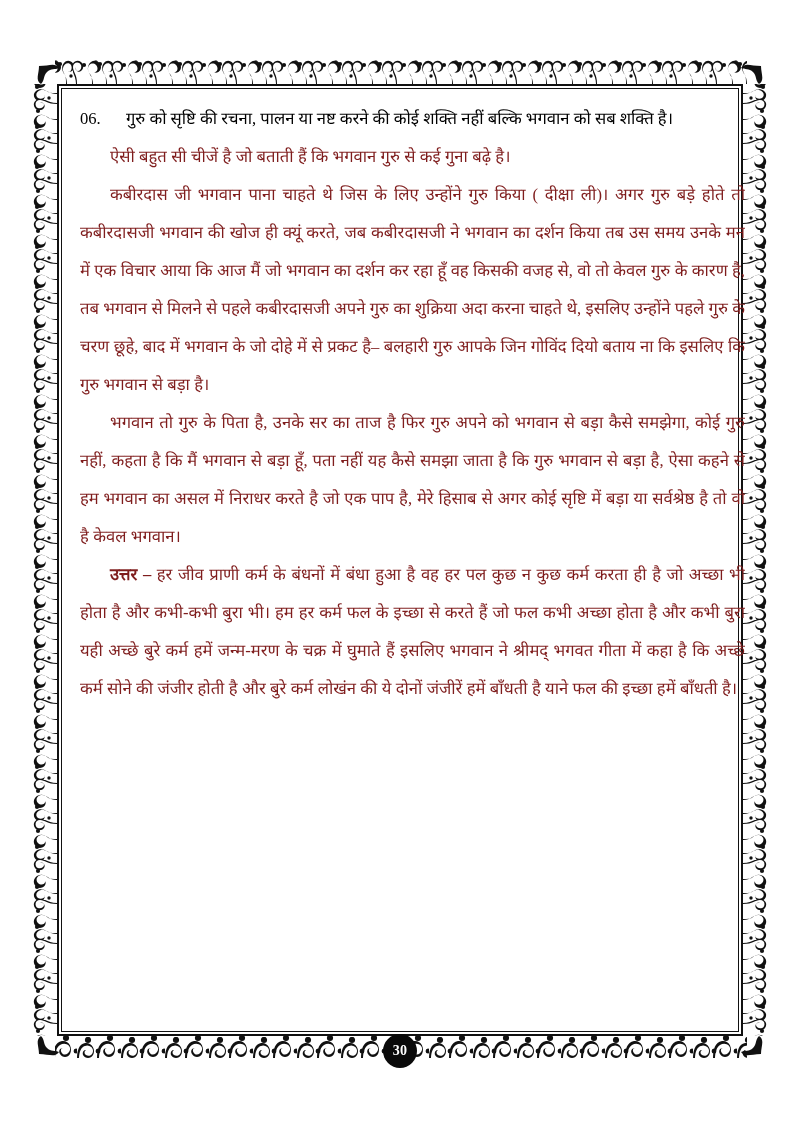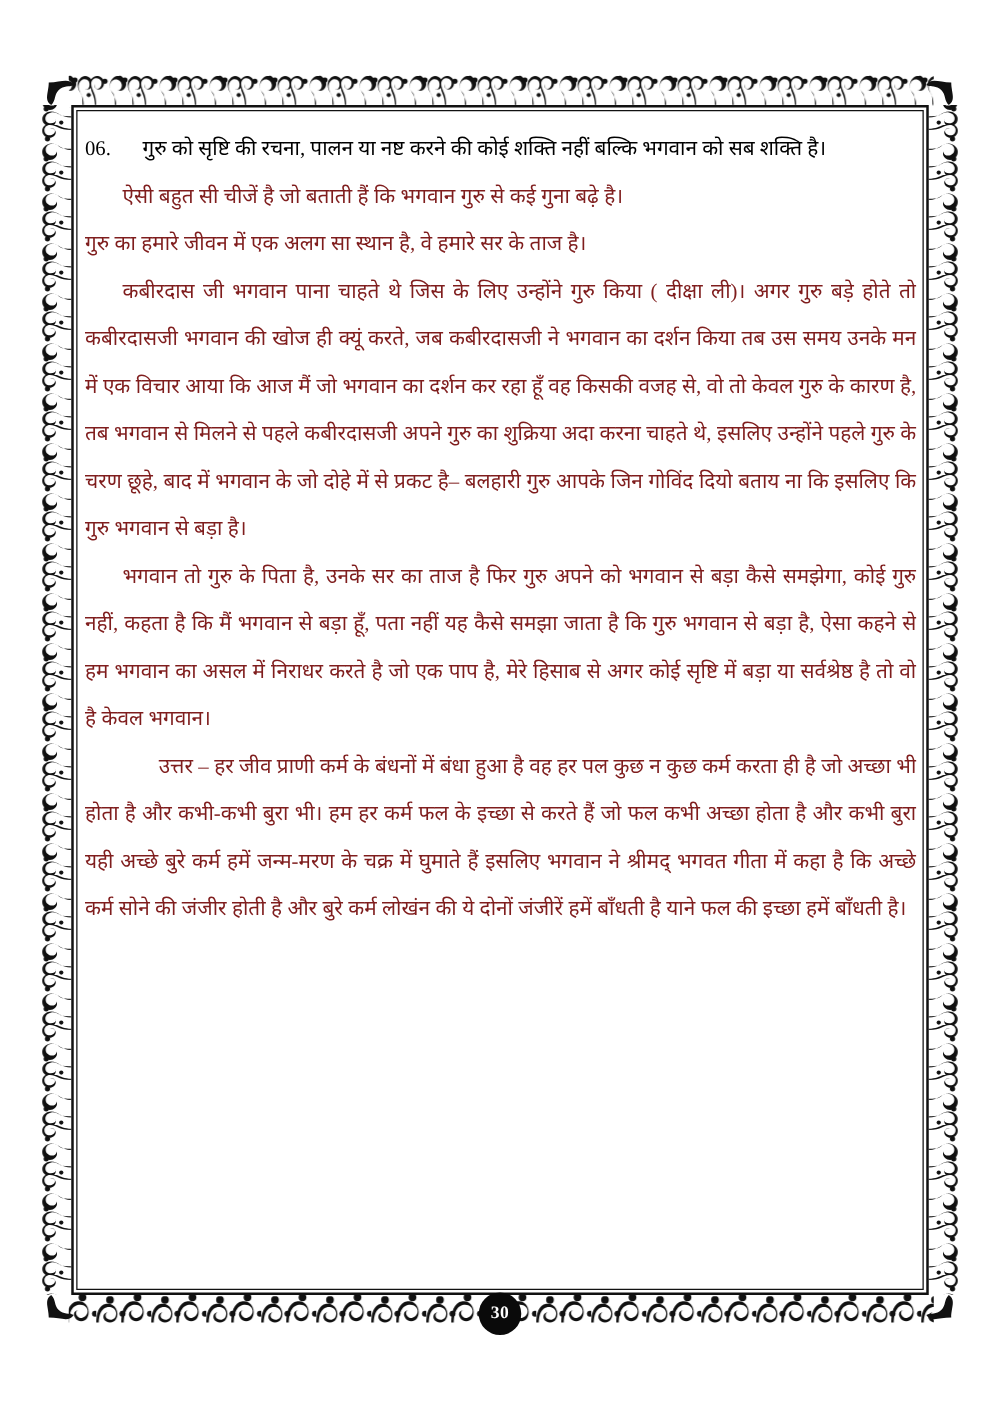--- a/index.html
+++ b/index.html
@@ -48,21 +48,21 @@
   .inner-rule::after {
     content: "";
     position: absolute;
     left: 2px; top: 2px; right: 2px; bottom: 2px;
     border: 0.8px solid #111111;
   }
 
   
   .content {
     position: absolute;
-    left: 68px;
+    left: 80px;
     top: 100px;
     width: 665px;
     height: 915px;
     overflow: hidden;
   }
 
   p.para {
     margin: 0 0 0 0;
     font-size: 16.6px;
     line-height: 38px;
@@ -93,21 +93,21 @@
 
   
   .heading {
     margin: 6px 0 0 0;
     font-size: 19px;
     line-height: 40px;
     font-weight: bold;
     letter-spacing: 0.2px;
   }
 
-  .lbl-bold { font-weight: normal; margin-left: 29px; }
+  .lbl-bold { font-weight: bold; }
 
   
   .page-number {
     position: absolute;
     left: 50%;
     top: 1034px;
     transform: translateX(-50%);
     width: 34px;
     height: 34px;
     border-radius: 50%;
@@ -202,21 +202,20 @@
 
   <div class="content">
 
     <div class="numbered">
       <span class="num">06.</span>
       <span>गुरु को सृष्टि की रचना, पालन या नष्ट करने की कोई शक्ति नहीं बल्कि भगवान को सब शक्ति है।</span>
     </div>
 
     <p class="para indent">ऐसी बहुत सी चीजें है जो बताती हैं कि भगवान गुरु से कई गुना बढ़े है।</p>
 
-    <p class="para noindent">गुरु का हमारे  जीवन में एक अलग सा स्थान है, वे हमारे सर के ताज है।</p>
 
     <p class="para indent">कबीरदास जी भगवान पाना चाहते थे जिस के लिए उन्होंने गुरु किया ( दीक्षा ली)।  अगर गुरु बड़े होते तो  कबीरदासजी भगवान की खोज ही क्यूं करते, जब कबीरदासजी ने भगवान का दर्शन किया तब उस समय उनके मन में एक विचार आया कि आज मैं जो भगवान का दर्शन कर रहा हूँ वह किसकी वजह से, वो तो केवल गुरु के कारण है, तब भगवान से मिलने से पहले कबीरदासजी अपने गुरु का शुक्रिया अदा करना चाहते थे, इसलिए उन्होंने पहले गुरु के चरण छूहे, बाद में भगवान के जो दोहे में से प्रकट है– बलहारी गुरु आपके जिन गोविंद दियो बताय ना कि इसलिए कि गुरु भगवान से बड़ा है।</p>
 
     <p class="para indent">भगवान तो गुरु के पिता है, उनके सर का ताज है फिर गुरु अपने को भगवान से बड़ा कैसे समझेगा, कोई गुरु नहीं, कहता है कि मैं भगवान से बड़ा  हूँ, पता नहीं यह कैसे समझा जाता है कि गुरु भगवान से बड़ा  है, ऐसा कहने से हम भगवान का असल में निराधर करते है जो एक पाप है, मेरे हिसाब से अगर कोई सृष्टि में बड़ा  या सर्वश्रेष्ठ है तो वो है केवल भगवान।</p>
 
 
     <p class="para indent"><span class="lbl-bold">उत्तर –</span><span> हर जीव प्राणी कर्म के बंधनों में बंधा हुआ है वह हर पल कुछ न कुछ कर्म करता ही है जो अच्छा भी होता है और कभी-कभी बुरा भी। हम हर कर्म फल के इच्छा से करते हैं जो फल कभी अच्छा होता है और कभी बुरा यही अच्छे बुरे कर्म हमें जन्म-मरण के चक्र में घुमाते हैं इसलिए भगवान ने श्रीमद् भगवत गीता में कहा है कि अच्छे कर्म सोने की जंजीर होती है और बुरे कर्म लोखंन की ये दोनों जंजीरें हमें बाँधती है याने फल की इच्छा हमें बाँधती है।</span></p>
 
 
   </div>

